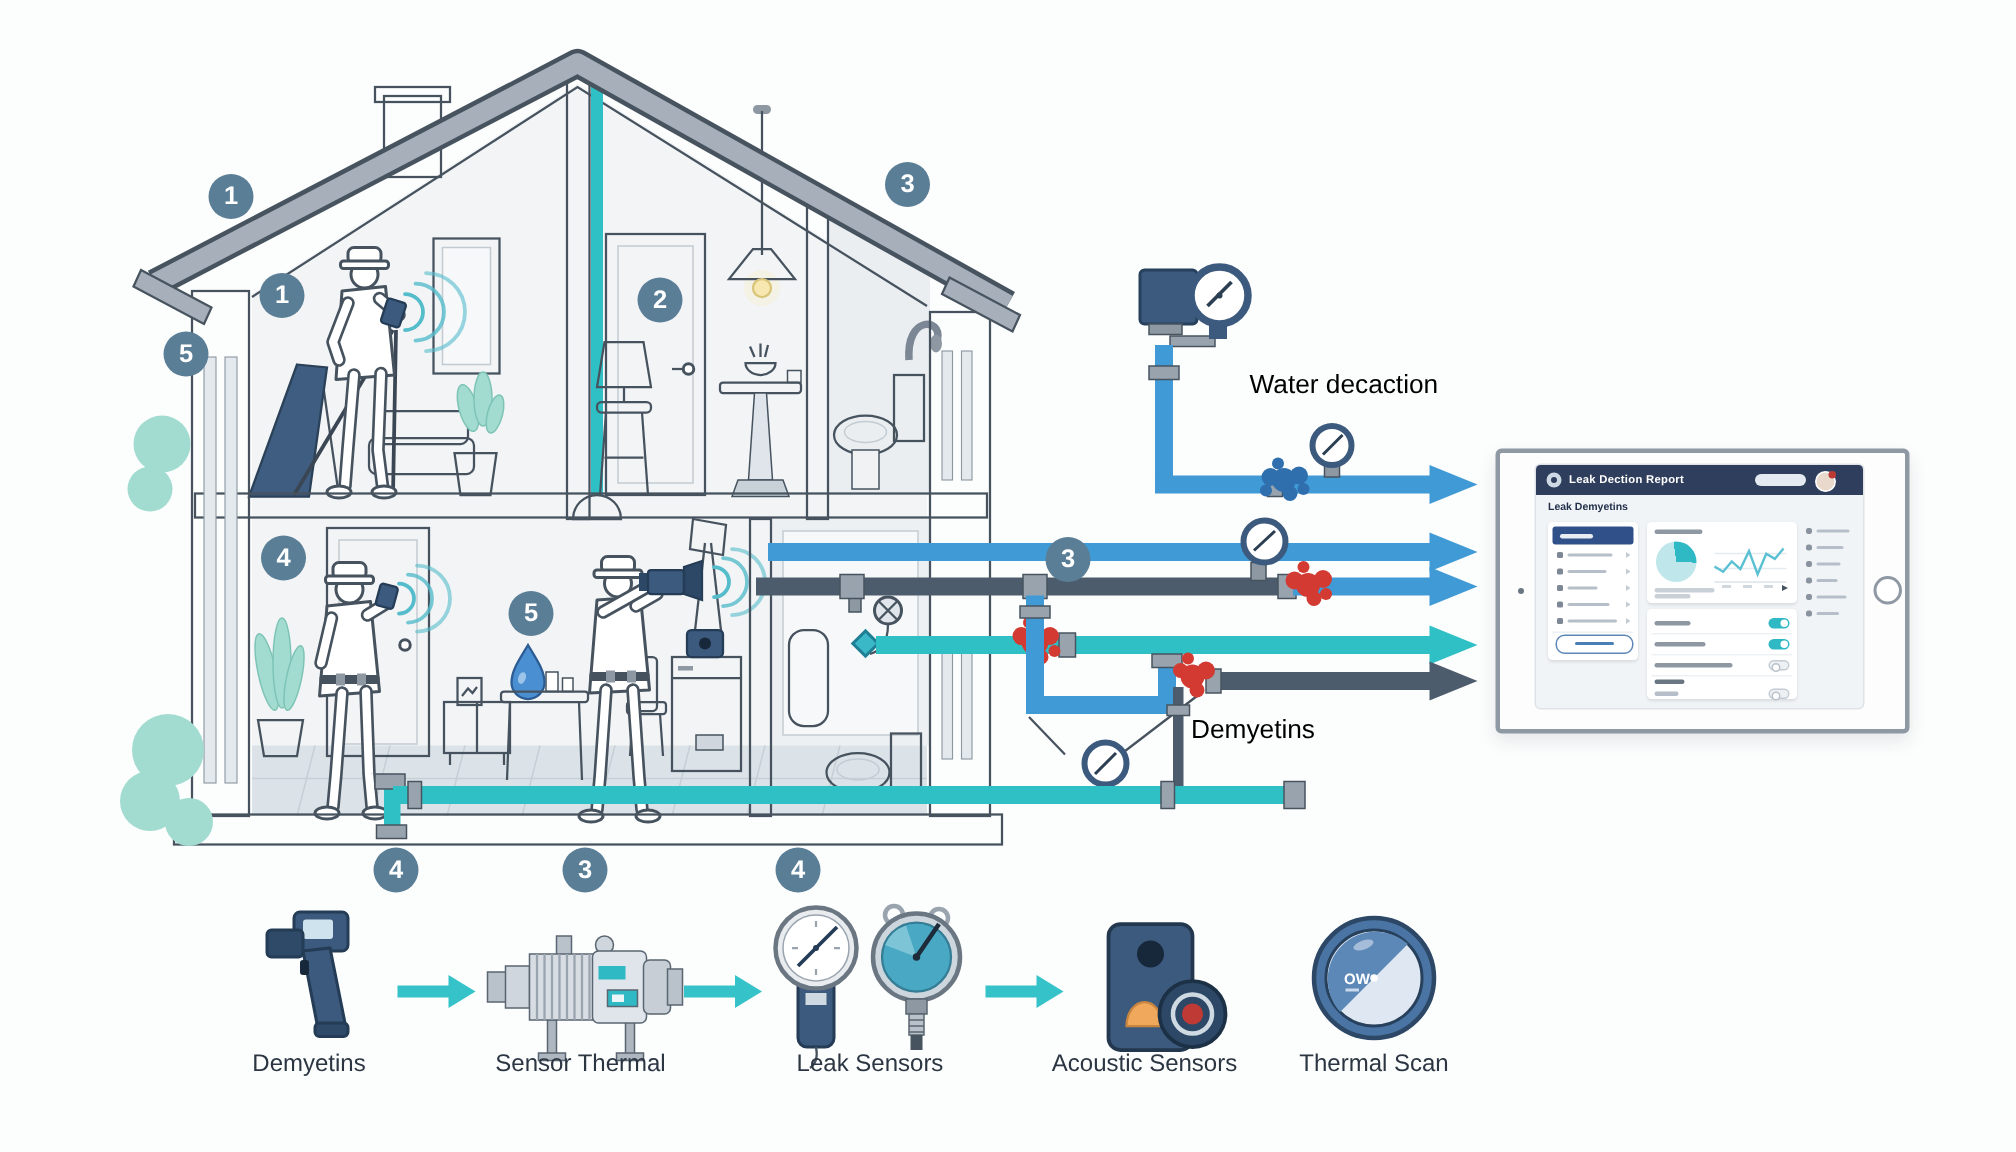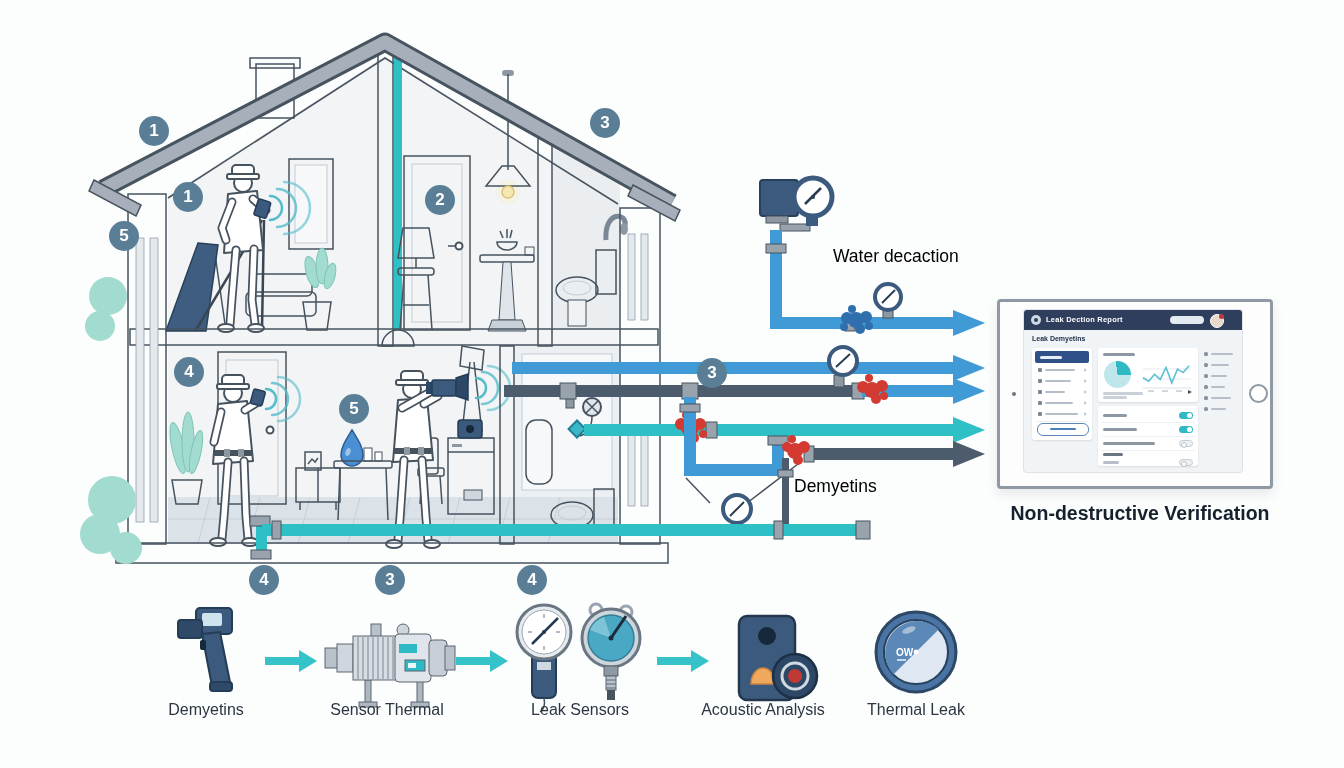--- a/index.html
+++ b/index.html
@@ -508,26 +508,25 @@
   <div class="badge" style="left:590px;top:108px">3</div>
   <div class="badge" style="left:174px;top:357px">4</div>
   <div class="badge" style="left:339px;top:394px">5</div>
   <div class="badge" style="left:697px;top:358px">3</div>
   <div class="badge" style="left:249px;top:565px">4</div>
   <div class="badge" style="left:375px;top:565px">3</div>
   <div class="badge" style="left:517px;top:565px">4</div>
 
   <div class="lbl" style="left:833px;top:246px">Water decaction</div>
   <div class="lbl" style="left:794px;top:476px">Demyetins</div>
-  <div class="verif">Non-destructive Verification</div>
   <div class="steplbl" style="left:146px;width:120px">Demyetins</div>
   <div class="steplbl" style="left:310px;width:154px">Sensor Thermal</div>
   <div class="steplbl" style="left:503px;width:154px">Leak Sensors</div>
-  <div class="steplbl" style="left:686px;width:154px">Acoustic Analysis</div>
-  <div class="steplbl" style="left:844px;width:144px">Thermal Leak</div>
+  <div class="steplbl" style="left:686px;width:154px">Acoustic Sensors</div>
+  <div class="steplbl" style="left:844px;width:144px">Thermal Scan</div>
 
   <div class="tablet">
     <div class="cam-dot"></div>
     <div class="home-btn"></div>
     <div class="screen">
       <div class="t-header">
         <div class="t-logo"></div>
         <div class="t-title">Leak Dection Report</div>
         <div class="t-pill"></div>
         <div class="t-avatar"></div>

